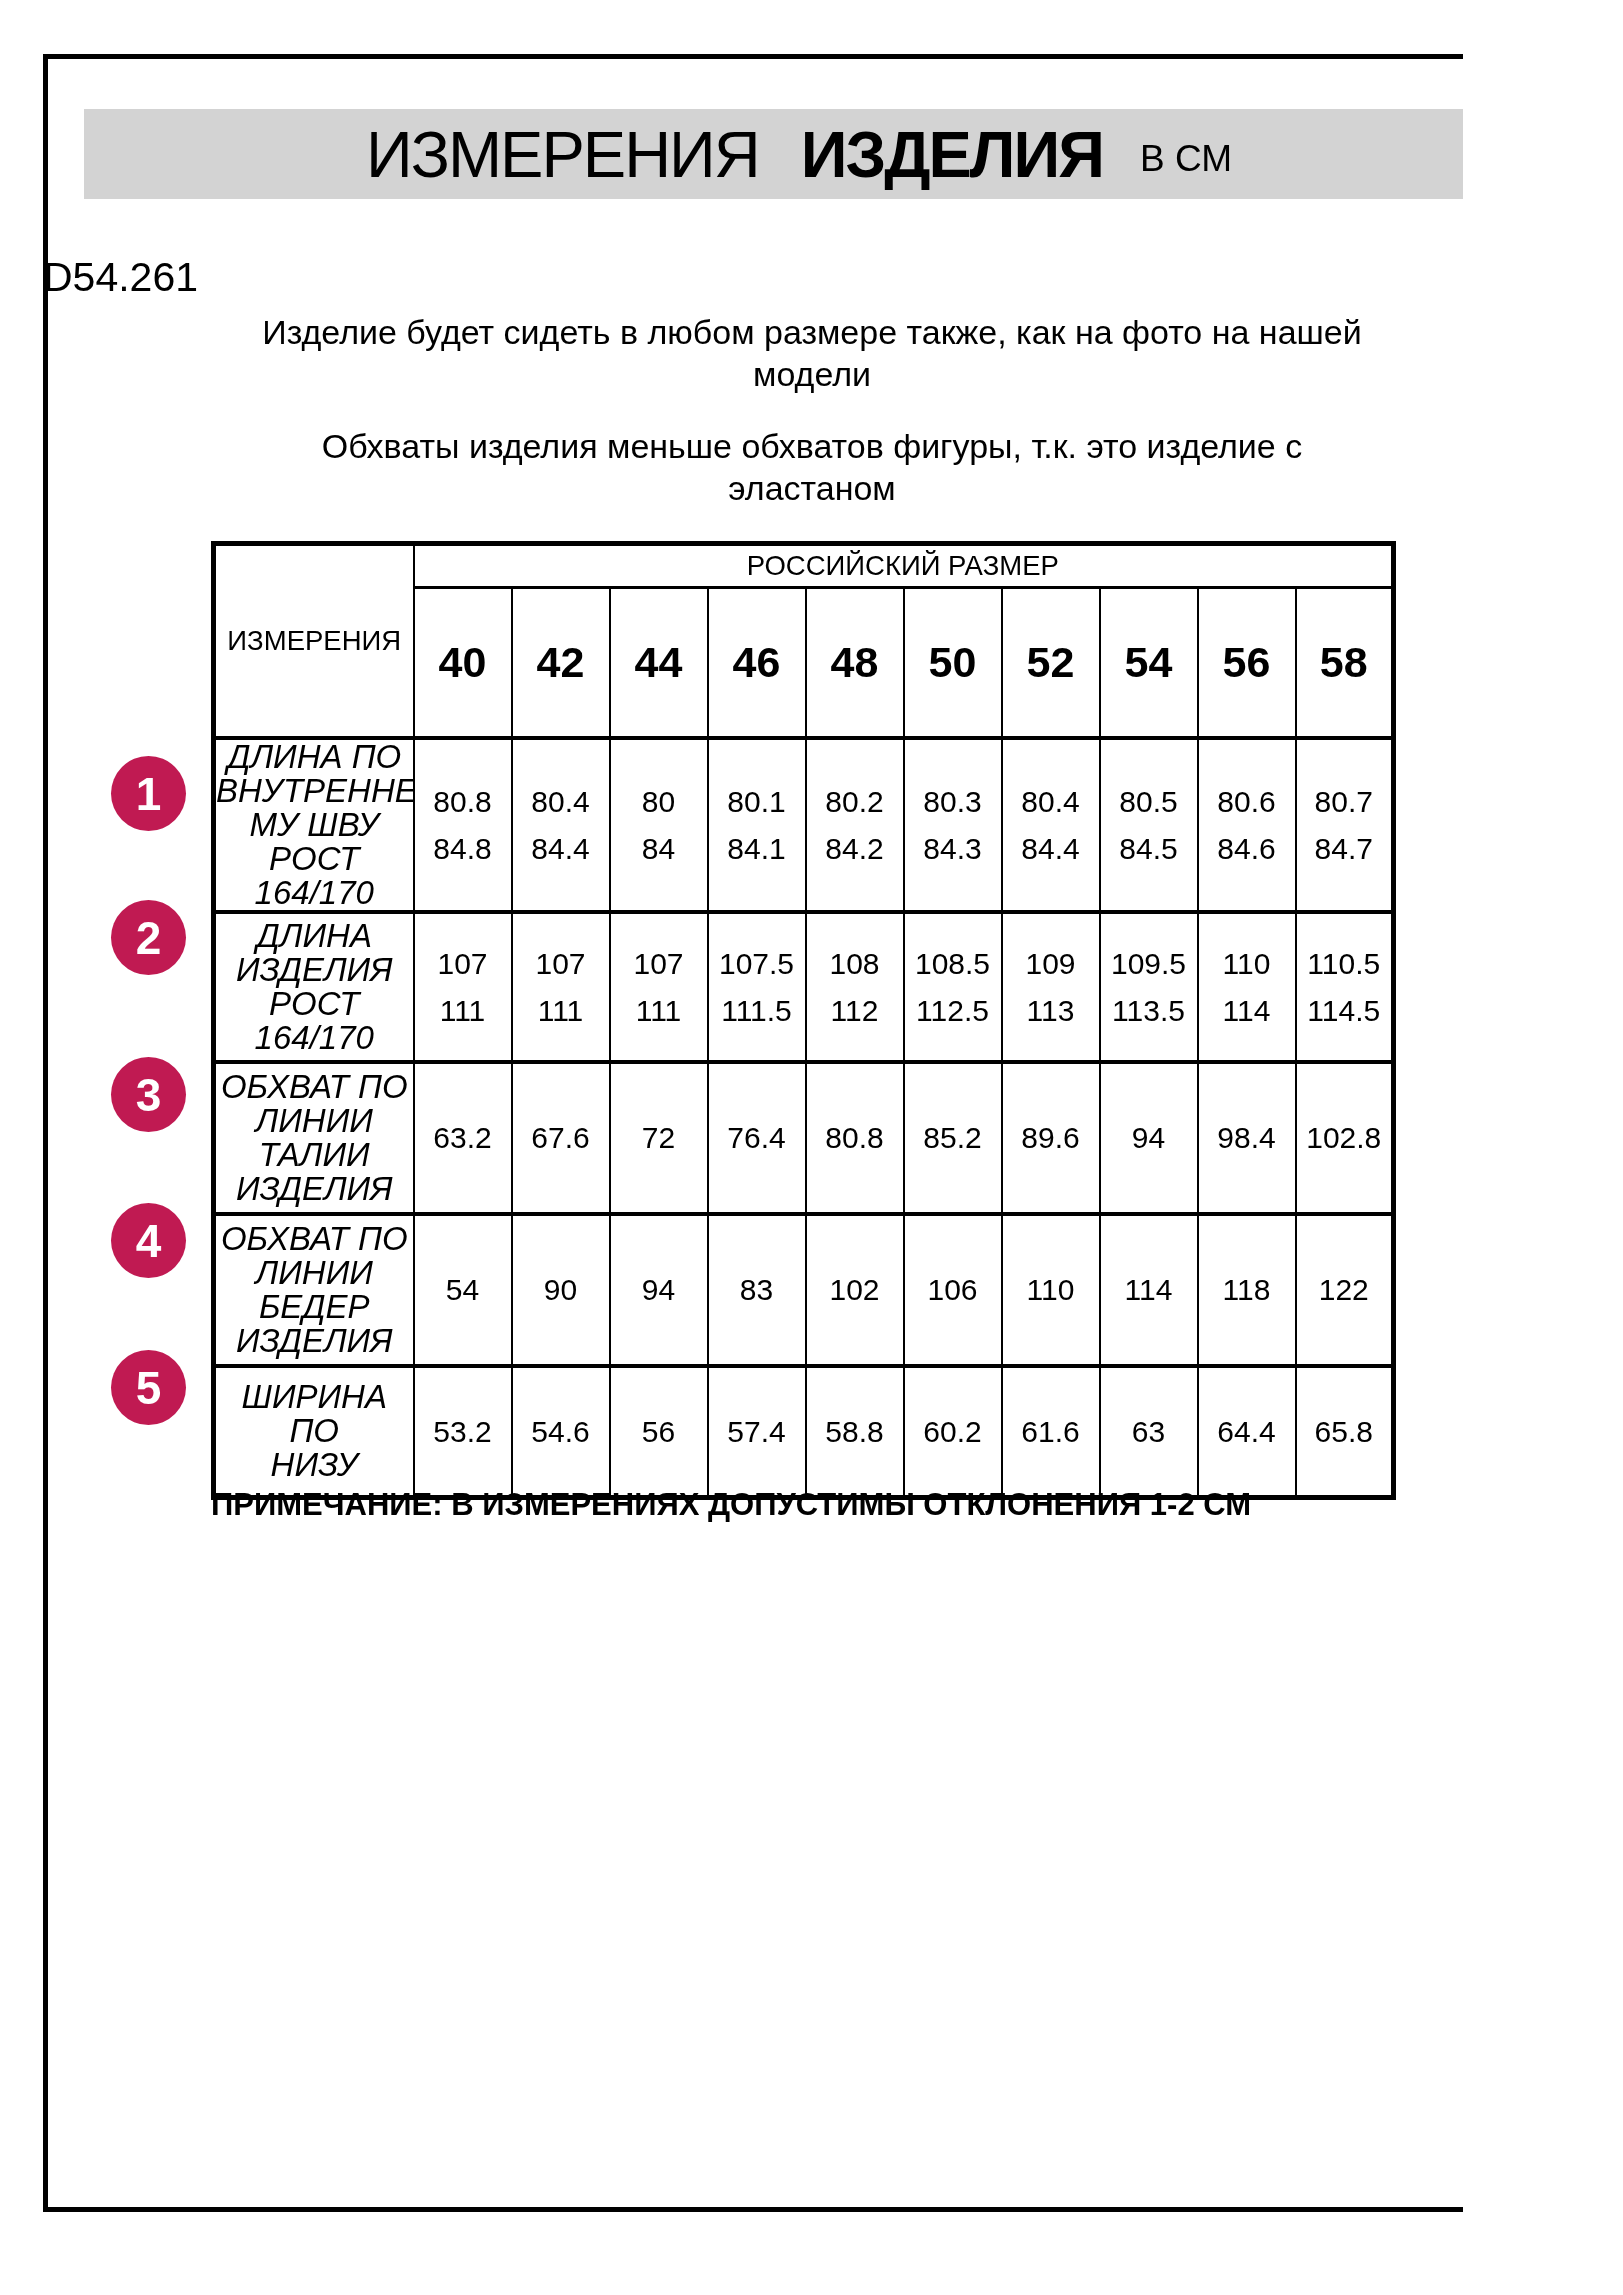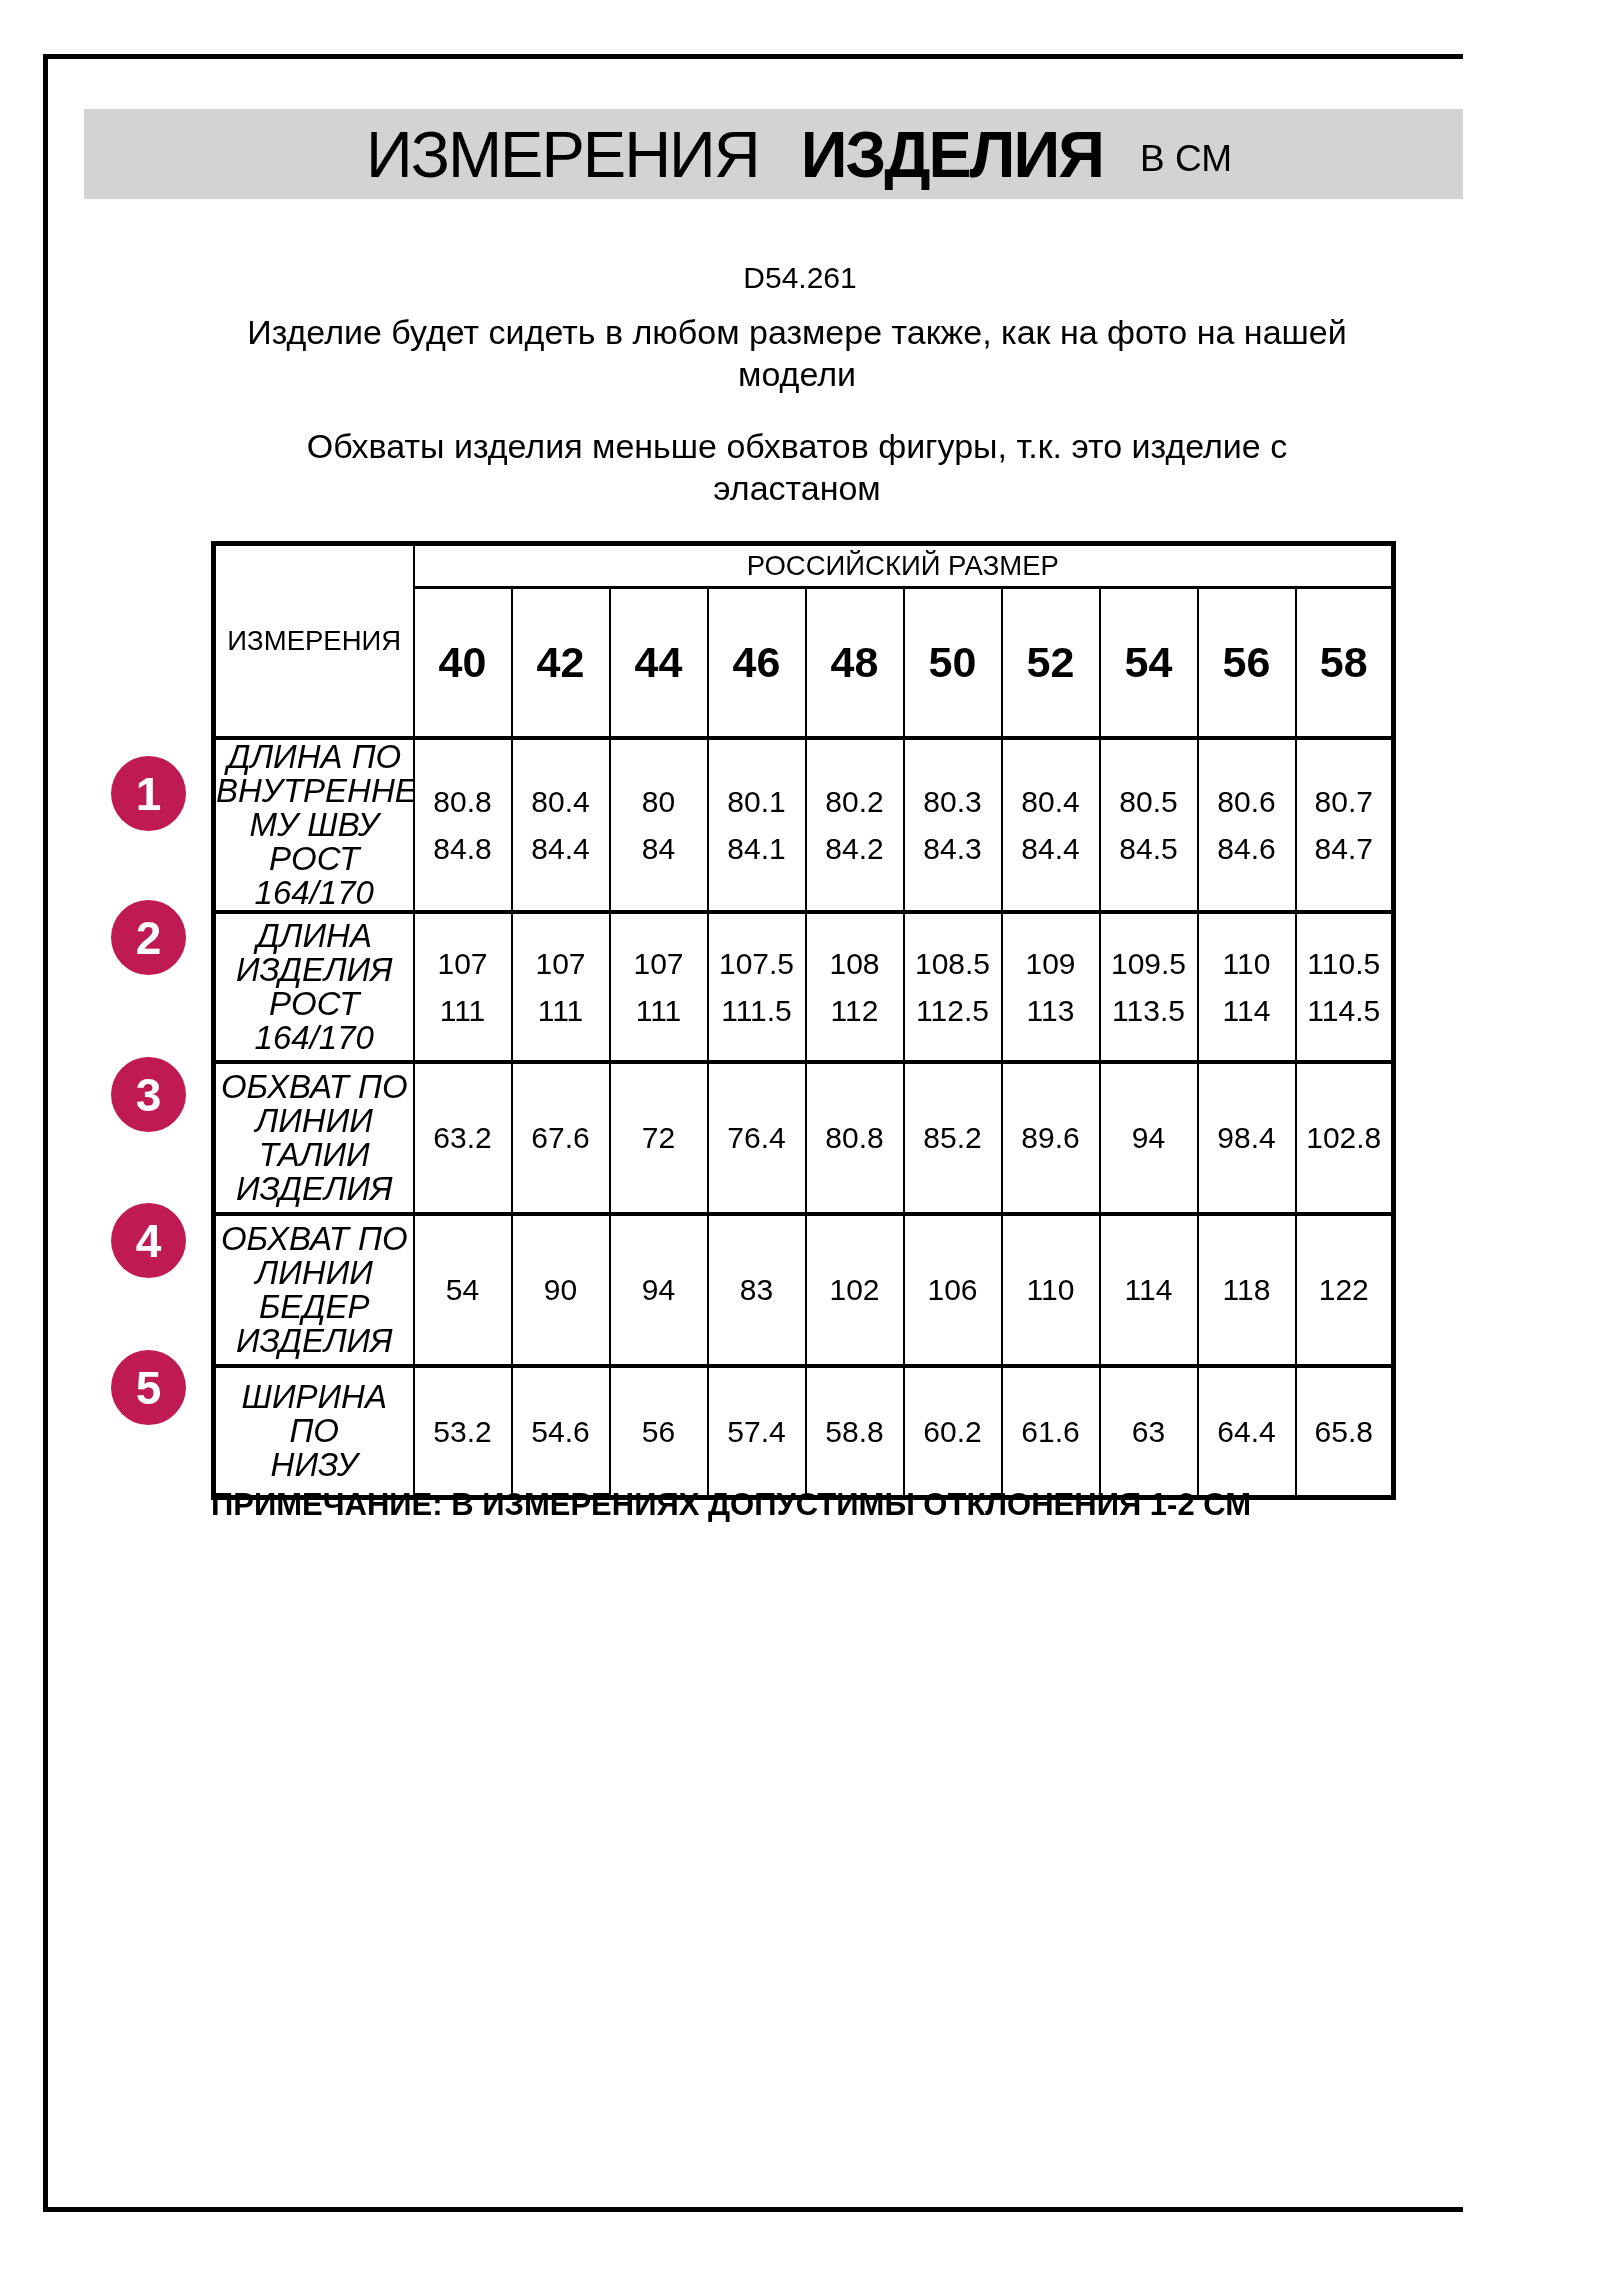--- a/index.html
+++ b/index.html
@@ -18,24 +18,24 @@
   .titlebar{
     position:absolute;left:84px;top:109px;width:1430px;height:90px;
     background:#d3d3d3;
     display:flex;align-items:center;justify-content:center;
   }
   .title-main{font-size:65px;letter-spacing:-2px;white-space:nowrap;}
   .title-bold{font-size:65px;font-weight:bold;letter-spacing:-2px;margin-left:42px;white-space:nowrap;}
   .title-unit{font-size:37px;text-transform:uppercase;margin-left:37px;padding-top:9.2px;white-space:nowrap;}
   .code{
     position:absolute;left:43px;top:254px;width:1514px;
-    text-align:center;font-size:30px;line-height:47px;
+    font-size:41px;line-height:47px;
   }
   .intro{
-    position:absolute;left:82px;width:1430px;
+    position:absolute;left:97px;width:1430px;
     text-align:center;font-size:34px;line-height:42px;
     white-space:pre-line;
   }
   #intro1{top:311px;}
   #intro2{top:425px;}
   table.size-table{
     position:absolute;left:211px;top:541px;width:1182px;
     border-collapse:collapse;table-layout:fixed;
     border:5.2px solid #000;
   }

